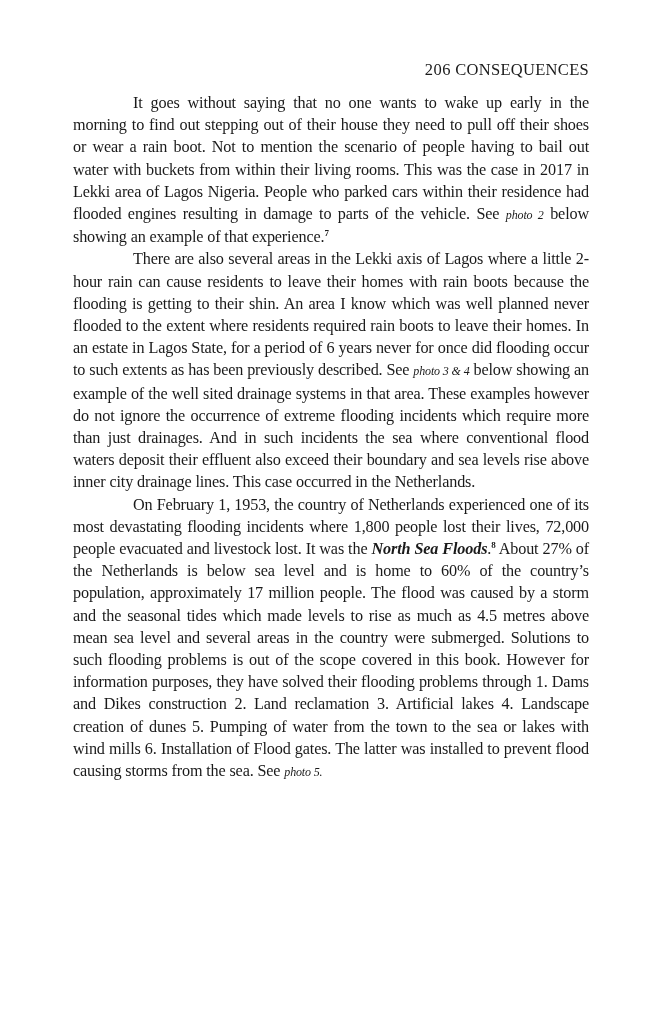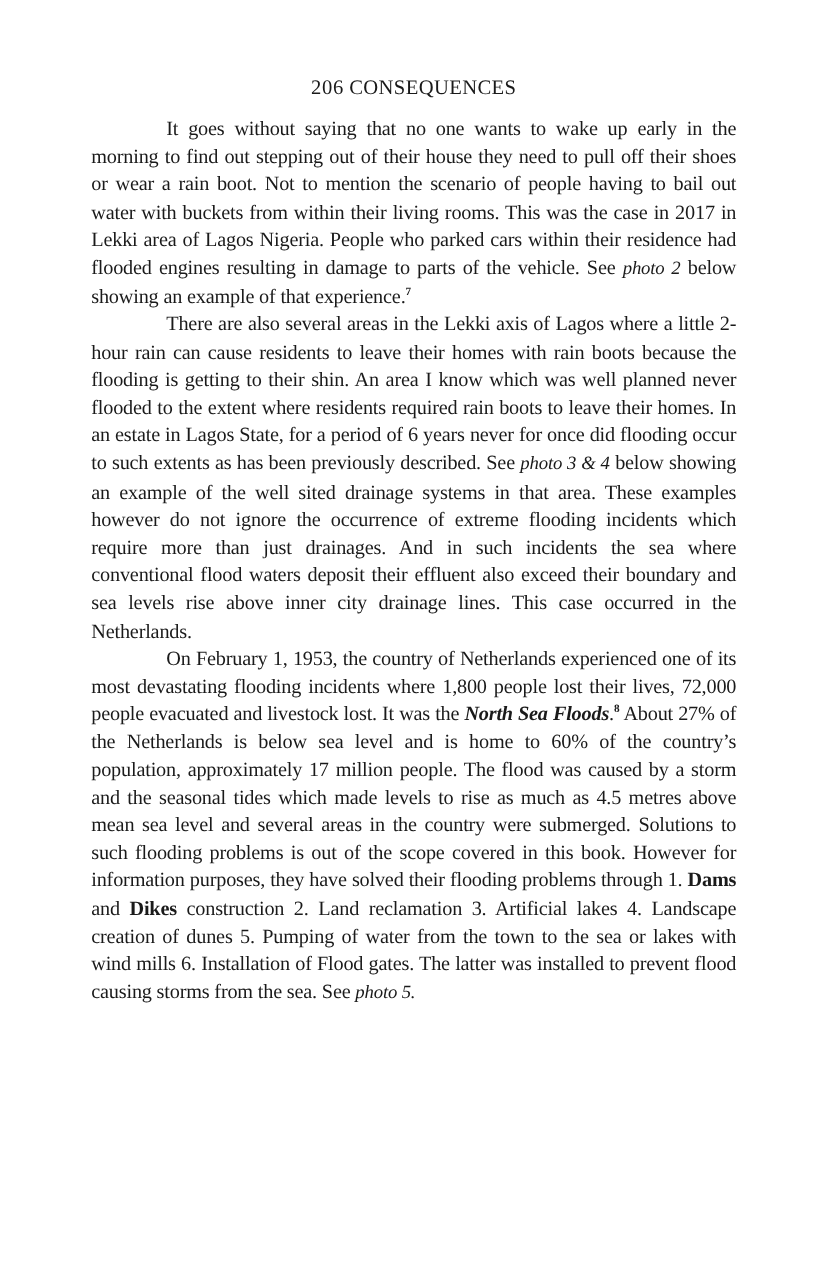--- a/index.html
+++ b/index.html
@@ -16,21 +16,21 @@
     color: #1a1a1a;
   }
   .page {
     position: absolute;
     left: 73px;
     top: 58px;
     width: 516px;
   }
   .running-head {
     display: flex;
-    justify-content: center;
+    justify-content: flex-end;
     align-items: baseline;
     font-size: 16.5px;
     height: 24px;
     line-height: 24px;
   }
   .running-head .page-number {
     letter-spacing: 0.5px;
   }
   .running-head .chapter {
     letter-spacing: 0.3px;
@@ -53,34 +53,34 @@
     margin: 0;
     font-size: 16.2px;
     line-height: 22.2px;
     text-align: justify;
     text-indent: 60px;
     letter-spacing: -0.15px;
     word-spacing: 0px;
   }
   .para .ref {
     font-style: italic;
-    font-size: 15px;
+    font-size: 12px;
   }
   .para sup {
     font-size: 9px;
     font-weight: bold;
     vertical-align: super;
     line-height: 0;
   }
   .para .emph {
     font-weight: bold;
     font-style: italic;
   }
   .para .strong {
-    font-weight: bold;
+    font-weight: normal;
   }
 </style>
 </head>
 <body>
 
 <div class="page">
 
   <div class="running-head">
     <span class="page-number">20</span>
     <span class="chapter">6 CONSEQUENCES</span>

